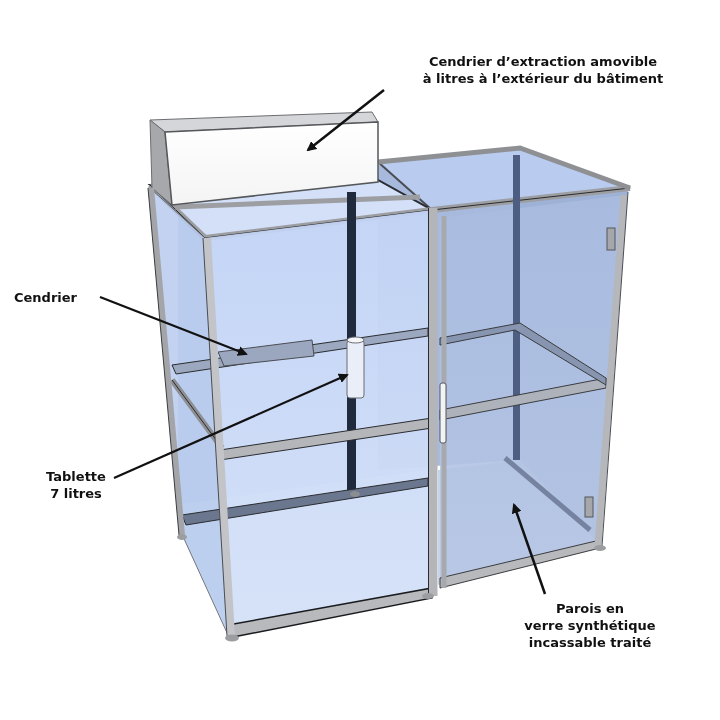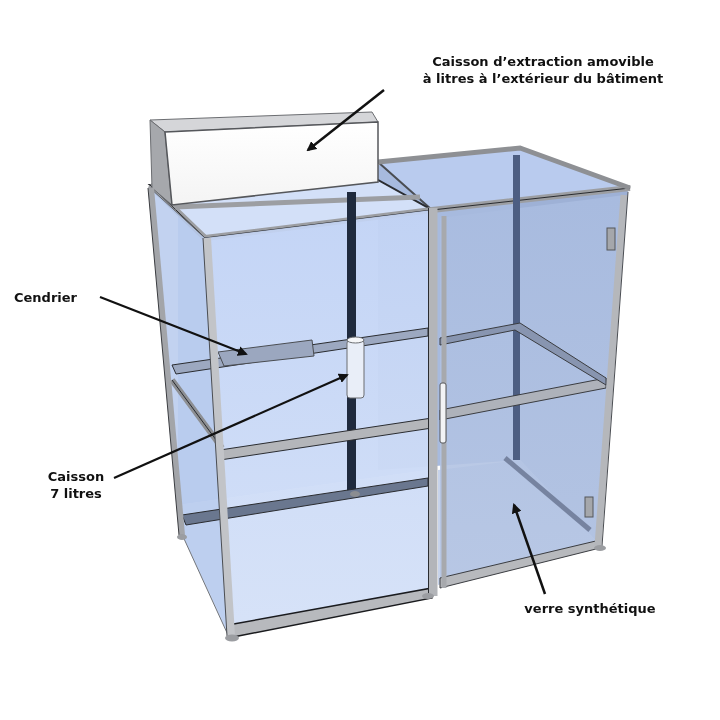--- a/index.html
+++ b/index.html
@@ -143,28 +143,30 @@
 
   <g>
     <line x1="384" y1="90" x2="308" y2="150" stroke="#111111" stroke-width="2.5" marker-end="url(#arrowhead)"></line>
     <line x1="100" y1="297" x2="246" y2="354" stroke="#111111" stroke-width="2.2" marker-end="url(#arrowhead)"></line>
     <line x1="114" y1="478" x2="347" y2="375" stroke="#111111" stroke-width="2.2" marker-end="url(#arrowhead)"></line>
     <line x1="545" y1="594" x2="514" y2="505" stroke="#111111" stroke-width="2.5" marker-end="url(#arrowhead)"></line>
   </g>
 </svg>
 
 <div class="label" id="label-caisson">
-  <span>Caisson d’extraction amovible</span>
+  <span>Cendrier d’extraction amovible</span>
   <span>à litres à l’extérieur du bâtiment</span>
 </div>
 
 <div class="label" id="label-tablette">
   <span>Cendrier</span>
 </div>
 
 <div class="label" id="label-cendrier">
-  <span>Caisson</span>
+  <span>Tablette</span>
   <span>7 litres</span>
 </div>
 
 <div class="label" id="label-parois">
+  <span>Parois en</span>
   <span>verre synthétique</span>
+  <span>incassable traité</span>
 </div>
 
 </body></html>

